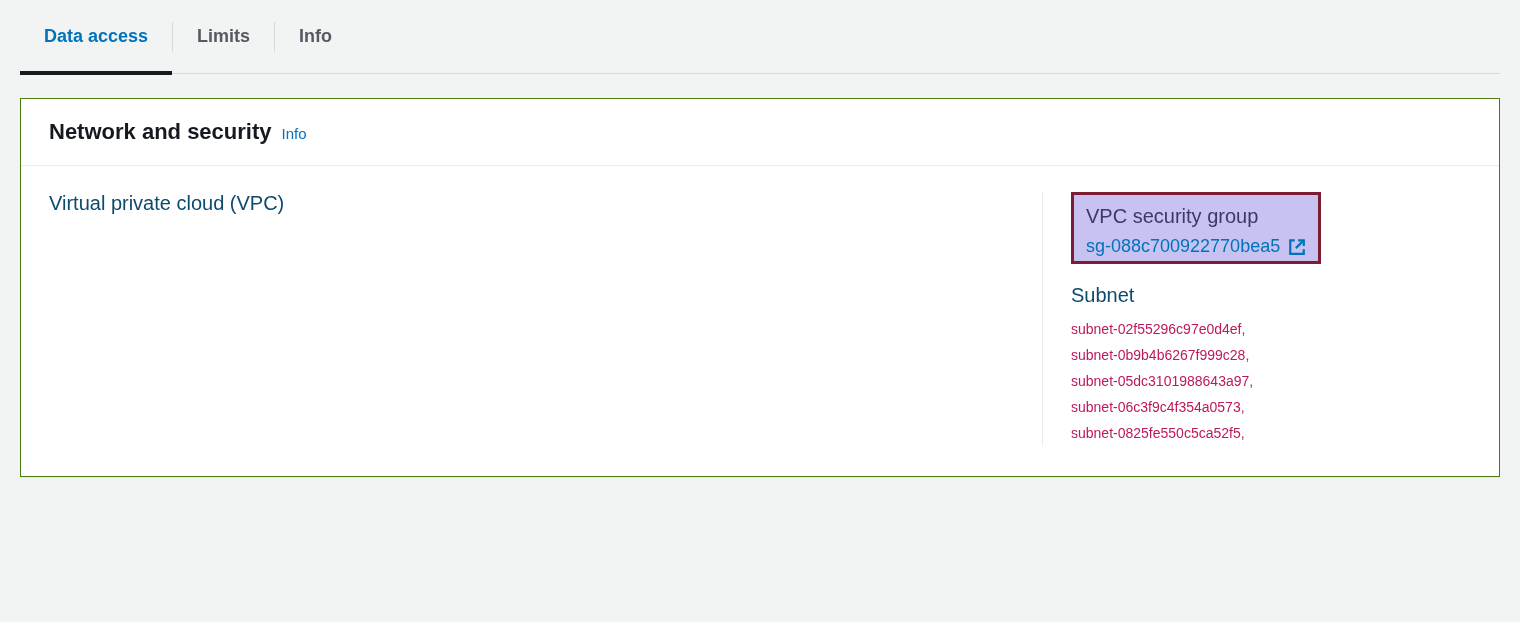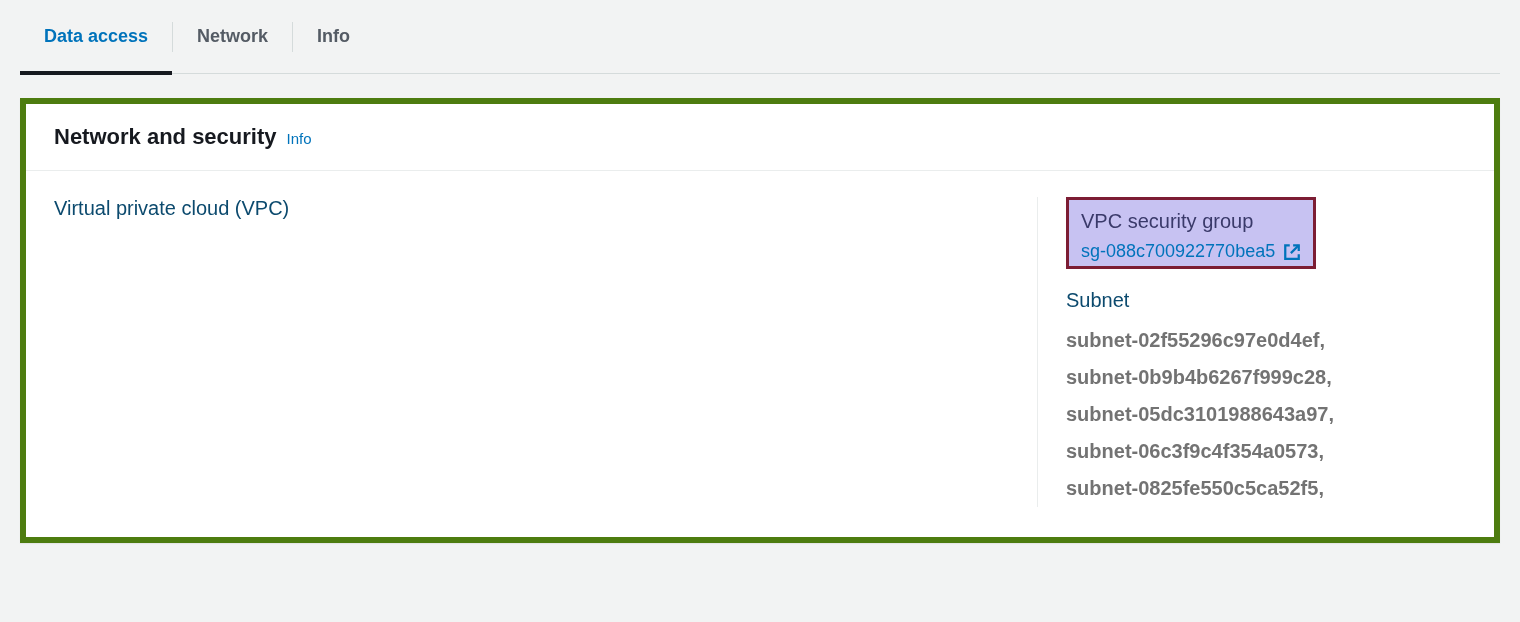--- a/index.html
+++ b/index.html
@@ -50,21 +50,21 @@
       background: #16191f;
     }
     .tab-sep {
       width: 1px;
       height: 30px;
       background: #d5dbdb;
     }
     .panel {
       margin-top: 24px;
       background: #fff;
-      border: 6px solid #4d7c0f;
+      border: 1px solid #4d7c0f;
       box-shadow: 0 1px 1px rgba(0,0,0,0.05);
     }
     .panel-header {
       padding: 20px 28px 20px 28px;
       border-bottom: 1px solid #eaeded;
       display: flex;
       align-items: baseline;
       gap: 10px;
     }
     .panel-title {
@@ -121,38 +121,37 @@
       padding: 10px 12px 4px 12px;
       display: inline-block;
       margin-bottom: 20px;
     }
     .highlight-box .field-label {
       font-size: 20px;
       color: #3a3a6a;
       margin-bottom: 8px;
     }
     .subnet-list {
-      font-size: 20px;
-      color: #737373;
+      font-size: 14px;
+      color: #be185d;
       line-height: 1.85;
-      font-weight: bold;
     }
   </style>
 </head>
 <body>
 
 <div class="page">
 
   <div class="tabs">
     <div class="tab active">
       <span>Data access</span>
     </div>
     <div class="tab-sep"></div>
     <div class="tab">
-      <span>Network</span>
+      <span>Limits</span>
     </div>
     <div class="tab-sep"></div>
     <div class="tab">
       <span>Info</span>
     </div>
   </div>
 
   <div class="panel">
     <div class="panel-header">
       <span class="panel-title">Network and security</span>

